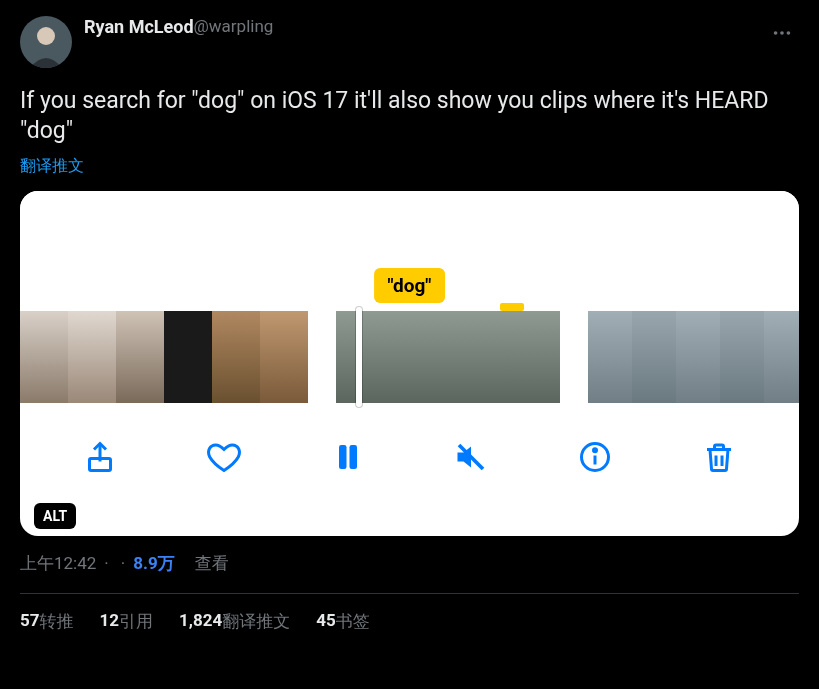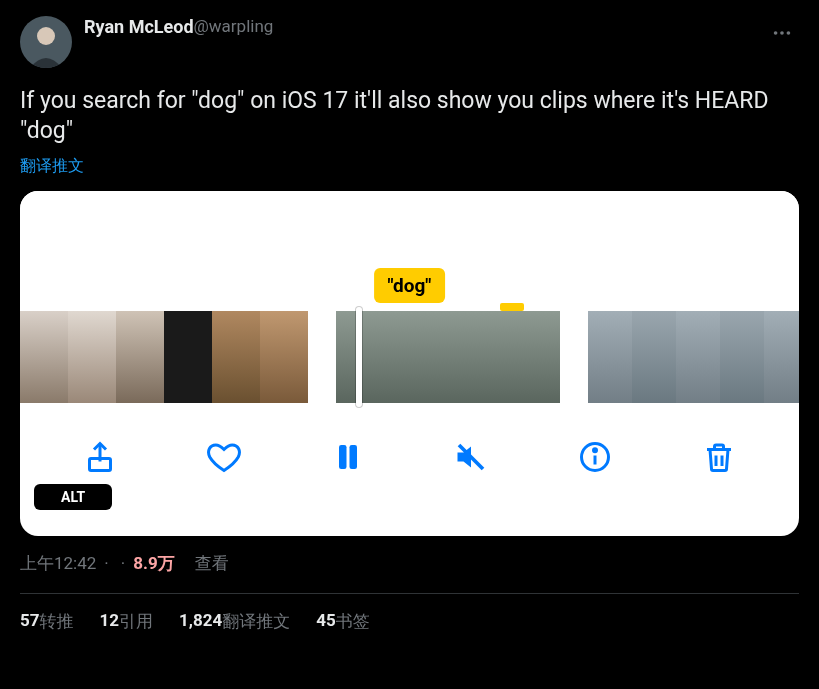--- a/index.html
+++ b/index.html
@@ -139,38 +139,38 @@
     display: flex;
     align-items: center;
     justify-content: center;
     color: #007aff;
     cursor: pointer;
   }
   .ctrl svg { width: 36px; height: 36px; }
   .alt-badge {
     position: absolute;
     left: 14px;
-    bottom: 26px;
+    bottom: 7px;
     background: #000;
     color: #fff;
     font-weight: 700;
     font-size: 14px;
-    padding: 5px 27px;
+    padding: 5px 9px;
     border-radius: 6px;
   }
   .meta-line {
     margin-top: 16px;
     color: #71767b;
     font-size: 17px;
     display: flex;
     align-items: center;
     gap: 4px;
   }
   .meta-line .sep { margin: 0 4px; }
-  .meta-line .views-count { color: #fca5a5; font-weight: 700; }
+  .meta-line .views-count { color: #3b82f6; font-weight: 700; }
   .divider {
     border: none;
     border-top: 1px solid #2f3336;
     margin-top: 18px;
   }
   .stats {
     display: flex;
     gap: 26px;
     padding: 16px 0 0 0;
     color: #71767b;

